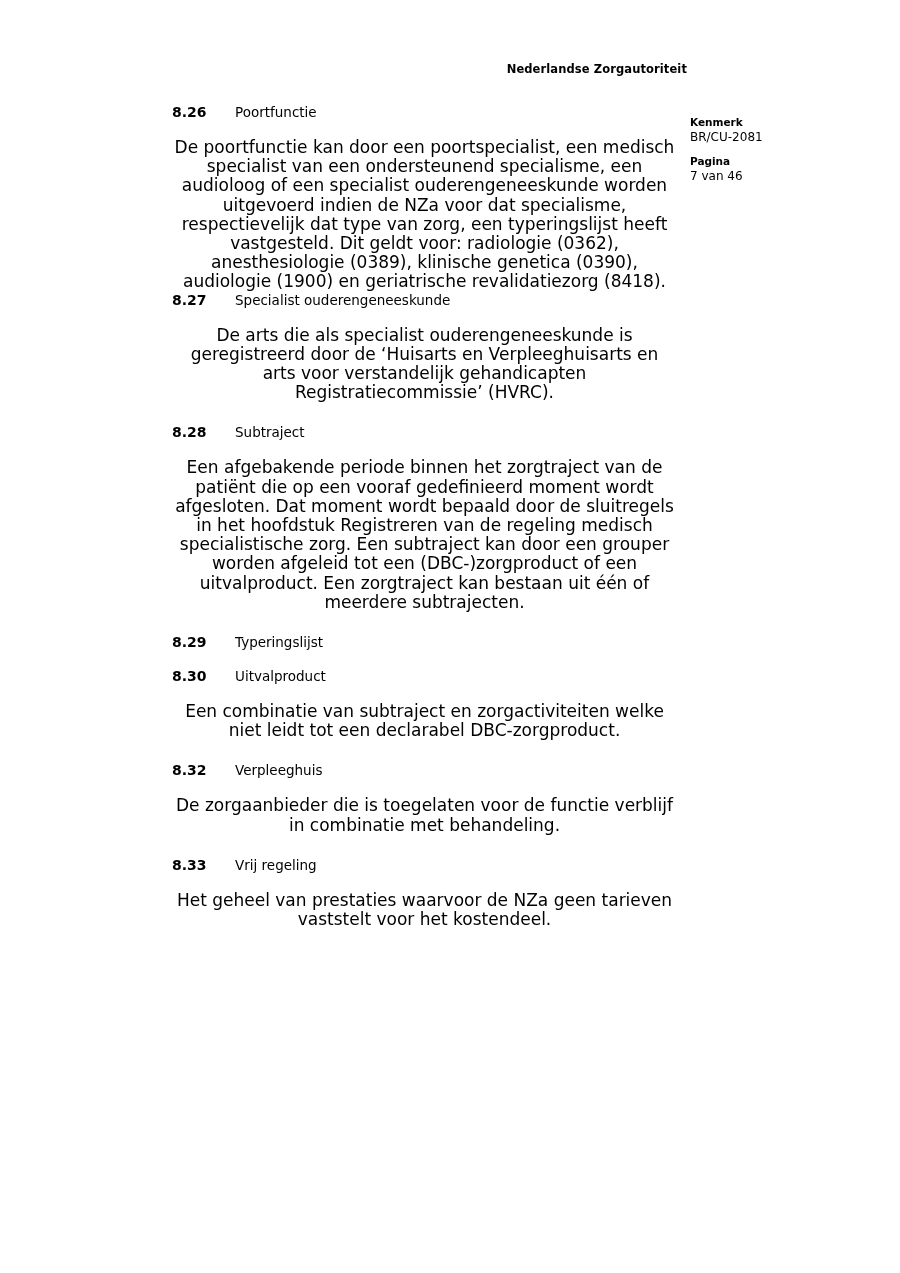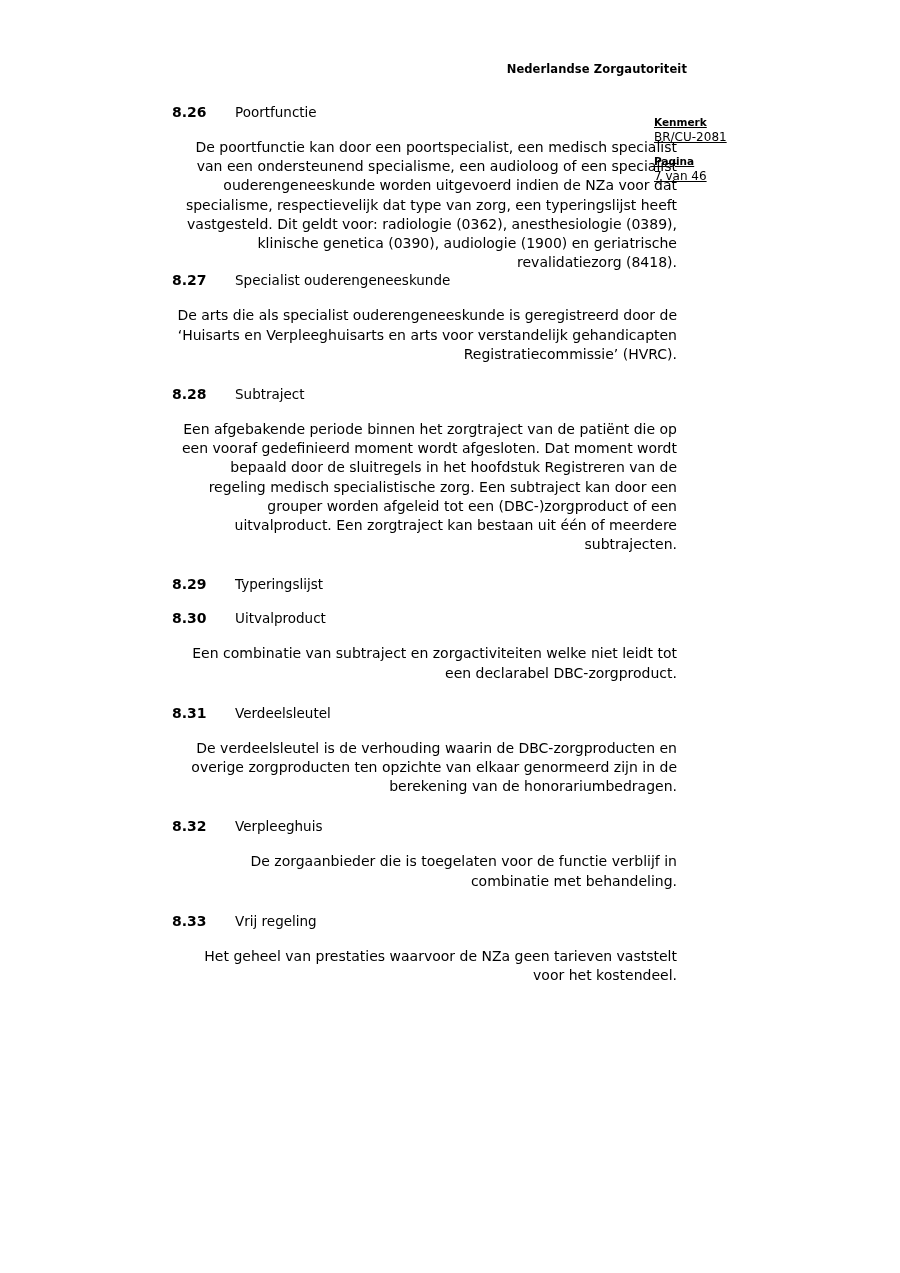--- a/index.html
+++ b/index.html
@@ -28,25 +28,24 @@
     right: 62px;
     font-size: 11.5px;
     font-weight: bold;
     letter-spacing: 0.1px;
     white-space: nowrap;
   }
   
   .meta {
     position: absolute;
     top: 115px;
-    left: 654px;
+    left: 690px;
     width: 170px;
     font-size: 11px;
     line-height: 15px;
-    text-decoration: underline;
   }
   .meta-label {
     font-weight: bold;
     font-size: 10.5px;
   }
   .meta-value {
     font-size: 12px;
     margin-bottom: 9px;
   }
   .meta-value:last-child { margin-bottom: 12px; }
@@ -69,24 +68,24 @@
   .heading-num {
     font-weight: bold;
     font-size: 14px;
     width: 63px;
     flex: 0 0 63px;
   }
   .heading-title {
     font-size: 13.5px;
   }
   .para {
-    font-size: 14px;
+    font-size: 17px;
     line-height: 19.2px;
     margin: 0 0 22px 0;
-    text-align: right;
+    text-align: center;
   }
   .para.tight { margin-bottom: 0; }
 </style>
 </head>
 <body>
 
 <div class="page">
 
   <div class="org-name">Nederlandse Zorgautoriteit</div>
 
@@ -131,27 +130,20 @@
     </div>
 
     <div class="section">
       <div class="heading">
         <span class="heading-num">8.30</span>
         <span class="heading-title">Uitvalproduct</span>
       </div>
       <p class="para">Een combinatie van subtraject en zorgactiviteiten welke niet leidt tot een declarabel DBC-zorgproduct.</p>
     </div>
 
-    <div class="section">
-      <div class="heading">
-        <span class="heading-num">8.31</span>
-        <span class="heading-title">Verdeelsleutel</span>
-      </div>
-      <p class="para">De verdeelsleutel is de verhouding waarin de DBC-zorgproducten en overige zorgproducten ten opzichte van elkaar genormeerd zijn in de berekening van de honorariumbedragen.</p>
-    </div>
 
     <div class="section">
       <div class="heading">
         <span class="heading-num">8.32</span>
         <span class="heading-title">Verpleeghuis</span>
       </div>
       <p class="para">De zorgaanbieder die is toegelaten voor de functie verblijf in combinatie met behandeling.</p>
     </div>
 
     <div class="section">

